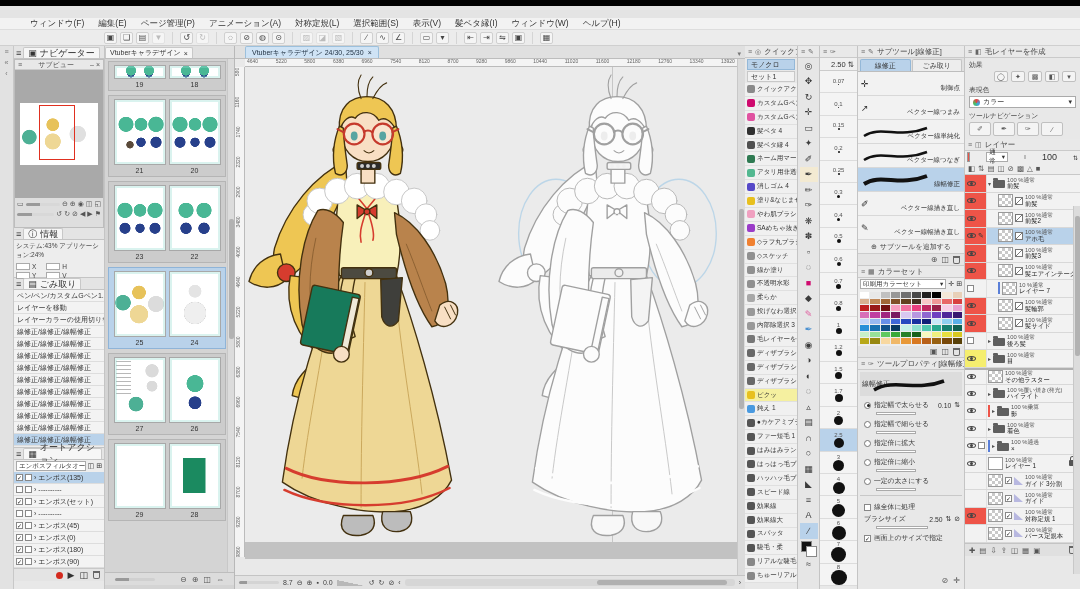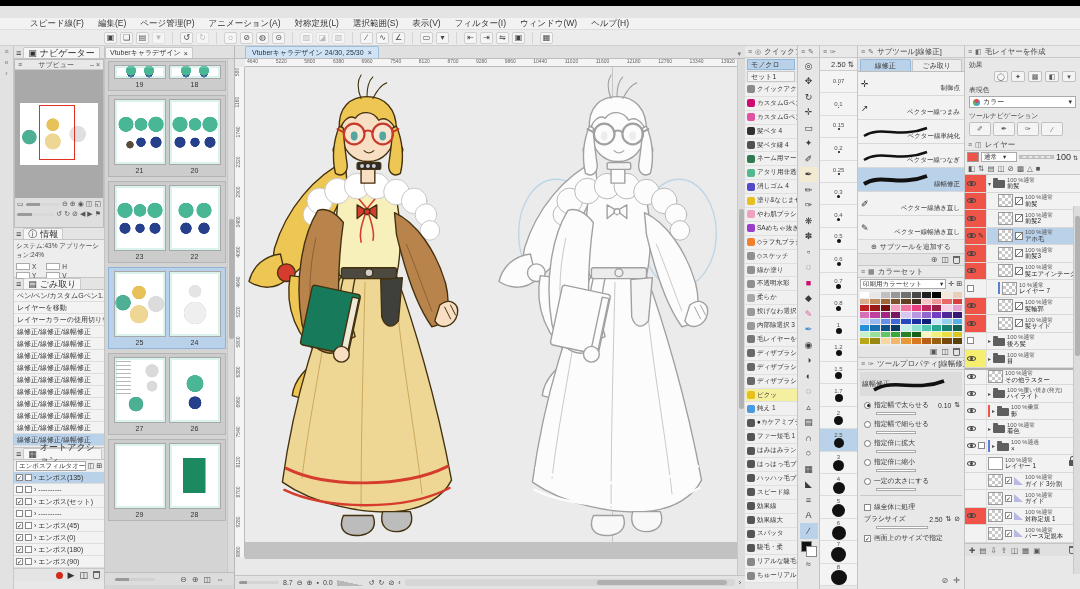--- a/index.html
+++ b/index.html
@@ -154,21 +154,21 @@
   .tpfoot{position:absolute;right:4px;bottom:4px;display:flex;gap:5px;font-size:8px;color:#555;}
   
   .laycol{left:965px;top:46px;width:115px;height:543px;background:#e8e8e8;}
   .lp-label{font-size:6.8px;color:#444;padding:2px 4px 0 4px;}
   .lp-icons{display:flex;justify-content:flex-end;gap:3px;padding:1px 4px;}
   .lp-ic{width:14px;height:11px;border:1px solid #c0c0c0;background:#f4f4f4;border-radius:2px;display:flex;align-items:center;justify-content:center;font-size:7px;color:#555;}
   .lp-dd{margin:1px 4px;height:12px;border:1px solid #aaa;background:#fff;display:flex;align-items:center;gap:3px;font-size:7px;padding:0 3px;justify-content:space-between;}
   .lp-dd .cdot{width:7px;height:7px;border-radius:50%;background:conic-gradient(#e84040,#40a0e8,#48c060,#e84040);}
   .lnav{display:flex;gap:2px;padding:1px 4px 3px 4px;}
   .lnav .lp-ic{width:22px;height:14px;}
-  .lay-blend{display:flex;align-items:center;gap:2px;padding:1px 2px;background:#ededed;justify-content:flex-end;}
+  .lay-blend{display:flex;align-items:center;gap:16px;padding:1px 2px;background:#ededed;justify-content:flex-end;}
   .lay-blend .reddd{width:12px;height:10px;background:#ee5448;border:1px solid #999;}
   .lay-blend .dd{height:10px;border:1px solid #aaa;background:#fff;font-size:6.5px;display:flex;align-items:center;padding:0 2px;gap:6px;}
   .lay-blend .slid{flex:1;height:4px;background:repeating-linear-gradient(90deg,#c8c8c8 0 3px,#e8e8e8 3px 6px);border:1px solid #bbb;}
   .lay-icons{display:flex;gap:3px;padding:1px 3px;background:#ededed;border-bottom:1px solid #c8c8c8;font-size:7.5px;color:#555;}
   .laylist{height:368px;overflow:hidden;background:#ededed;}
   .lrow{height:17.5px;display:flex;align-items:stretch;border-bottom:1px solid #d8d8d8;background:#f2f2f2;font-size:6px;}
   .lrow.sel{background:#b9d2ea;}
   .lrow.split{border-top:2px solid #b0b0b0;}
   .lmark{width:22px;display:flex;align-items:center;gap:2px;padding-left:2px;flex:none;border-right:1px solid #e0e0e0;}
   .lbody{flex:1;display:flex;align-items:center;gap:2px;padding:0 1px;overflow:hidden;}
@@ -259,35 +259,35 @@
   </defs>
 </svg>
 
 <div class="app">
 
   <div class="abs tbar-black"></div>
 
 
   <div class="abs menubar">
 
-      <span class="menu-item">スピード線(F)</span>
+      <span class="menu-item">ウィンドウ(F)</span>
 
       <span class="menu-item">編集(E)</span>
 
       <span class="menu-item">ページ管理(P)</span>
 
       <span class="menu-item">アニメーション(A)</span>
 
       <span class="menu-item">対称定規(L)</span>
 
       <span class="menu-item">選択範囲(S)</span>
 
       <span class="menu-item">表示(V)</span>
 
-      <span class="menu-item">フィルター(I)</span>
+      <span class="menu-item">髪ベタ縁(I)</span>
 
       <span class="menu-item">ウィンドウ(W)</span>
 
       <span class="menu-item">ヘルプ(H)</span>
 
   </div>
 
   <div class="abs toolbar">
 
       <span class="tbico">▣</span>

